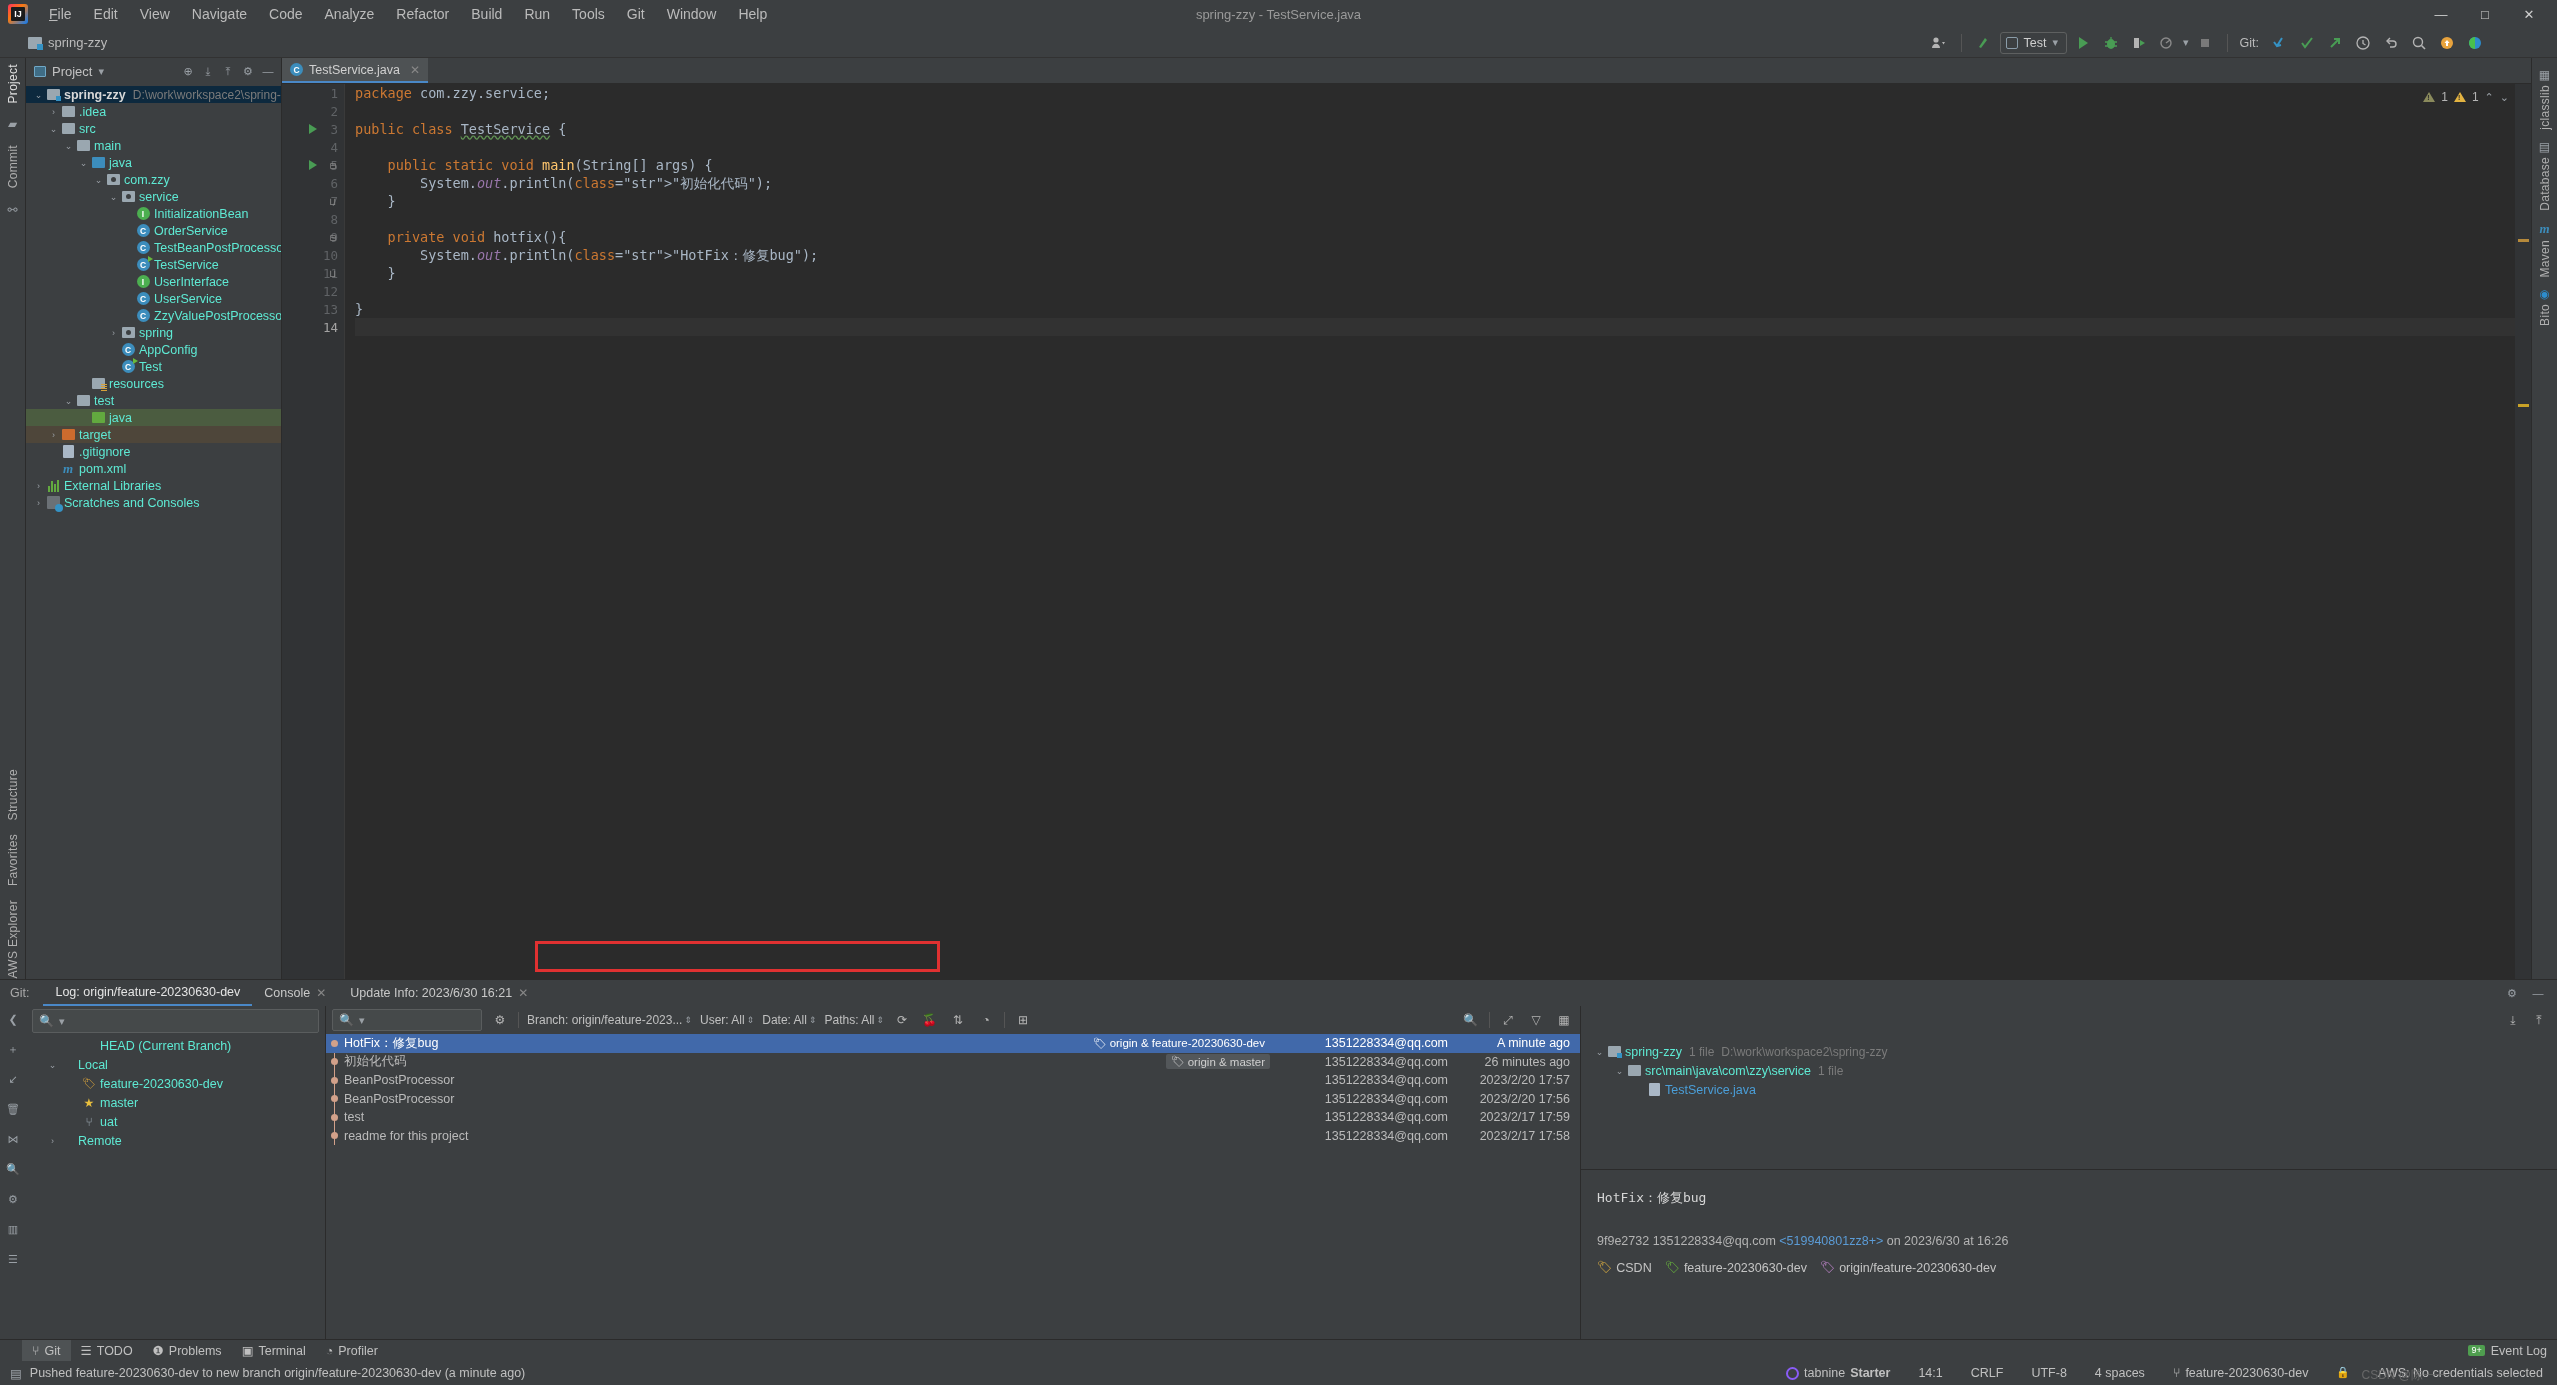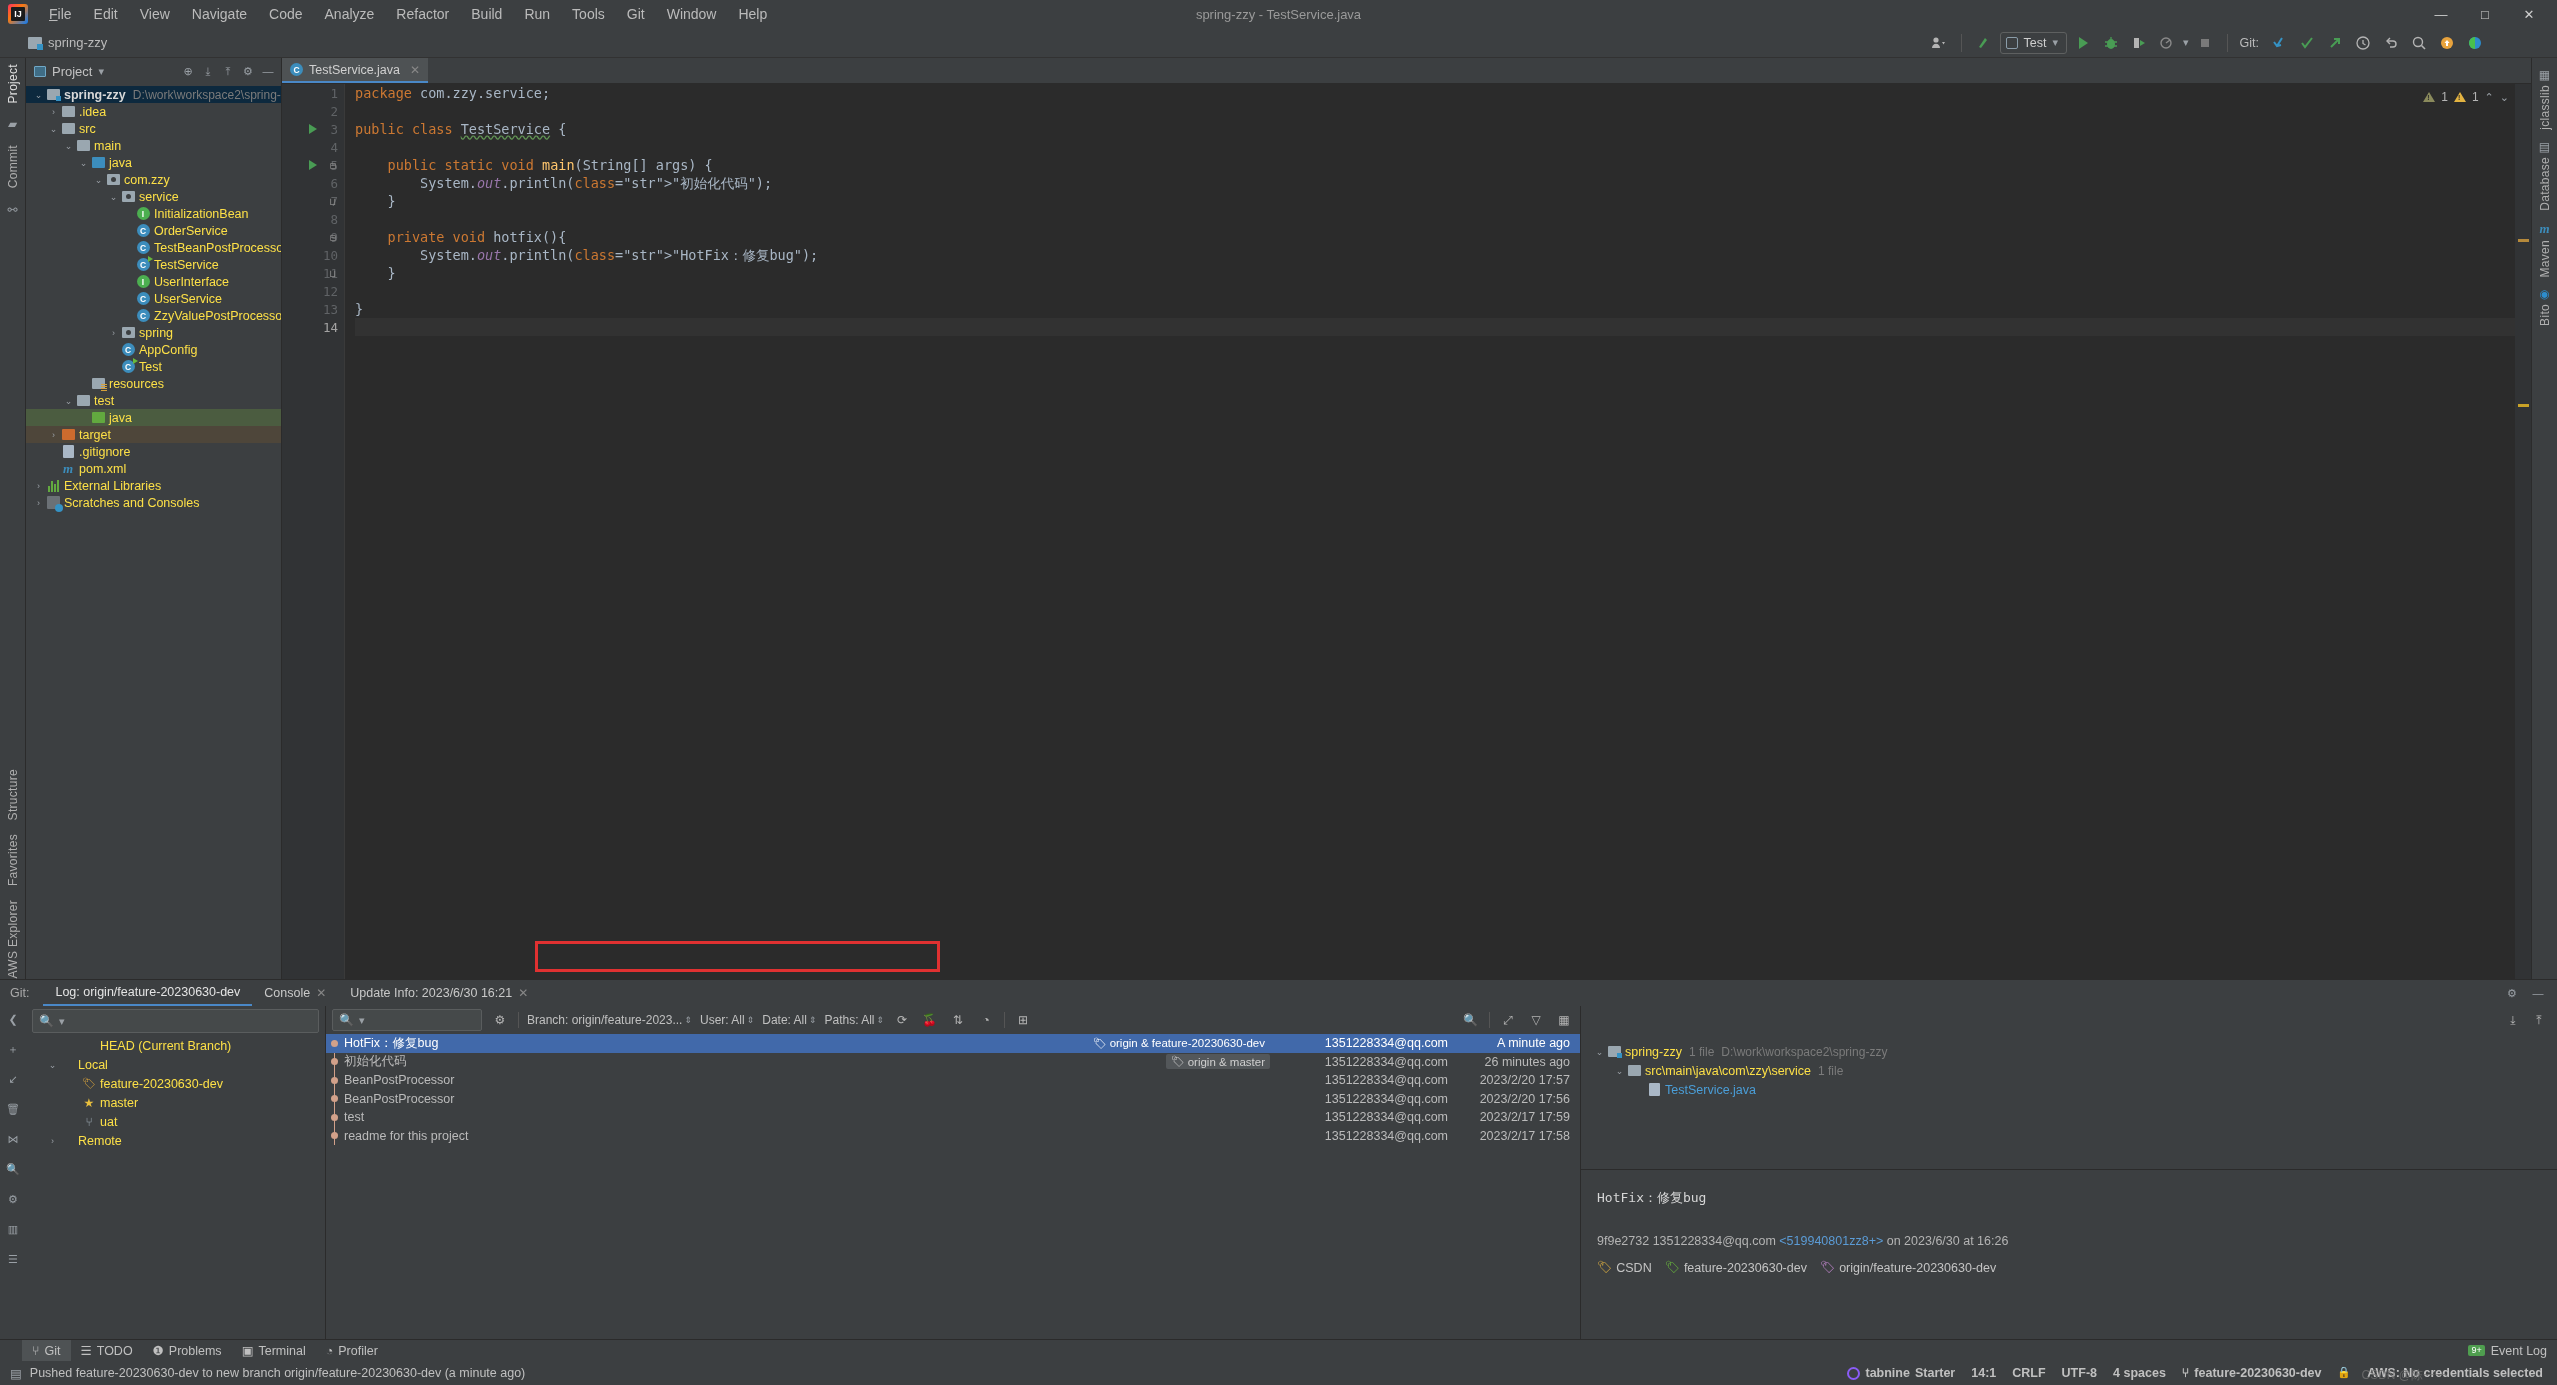--- a/index.html
+++ b/index.html
@@ -81,21 +81,21 @@
   .panelhead .sq{width:12px;height:11px;border:1.5px solid #6fa8c7;background:#3f6d86;border-radius:1px;}
   .ph-right{margin-left:auto;display:flex;align-items:center;gap:2px;}
   .ph-ico{width:18px;height:18px;display:flex;align-items:center;justify-content:center;font-size:11px;color:#9aa0a6;}
   .tree { flex:1 1 auto; overflow:hidden; font-size:12.5px; padding-top:2px; }
   .trow { height:17px; display:flex; align-items:center; white-space:nowrap; cursor:default; padding-right:4px;}
   .trow.sel { background:#0d293e; }
   .trow.greenhl { background:#4b5c40; }
   .trow.brownhl { background:#4e463a; }
   .arrow { width:13px; text-align:center; color:#9aa0a6; font-size:9px; flex:0 0 13px;}
   .ico { width:16px; flex:0 0 16px; display:flex;align-items:center;justify-content:center; margin-right:3px;}
-  .lbl { color:#fde047; }
+  .lbl { color:#5eead4; }
   .lbl.b { font-weight:bold; color:#d8d8d8;}
   .sub { color:#7b7b7b; margin-left:7px; font-size:12px;}
   
   .i-folder{width:13px;height:11px;background:#9aa7b0;border-radius:1px;position:relative;}
   .i-folder.blue{background:#3c8dbc;}
   .i-folder.green{background:#62a93f;}
   .i-folder.orange{background:#cc6b2e;}
   .i-folder.src::after{content:"";position:absolute;right:-1px;bottom:-1px;width:5px;height:5px;background:#3592c4;}
   .i-folder.res::after{content:"";position:absolute;right:-2px;bottom:-2px;width:6px;height:7px;
     background:repeating-linear-gradient(#d6a13b 0 1px,transparent 1px 2px);}
@@ -204,21 +204,21 @@
 
   
   .toolwin { height:22px; flex:0 0 22px; background:#3c3f41; display:flex; align-items:center; gap:0;
              padding-left:22px; font-size:12.5px; color:#c0c0c0; border-top:1px solid #2b2b2b;}
   .tw { display:flex; align-items:center; gap:5px; padding:0 10px; height:22px;}
   .tw.active{background:#4e5254;}
   .tw-right{margin-left:auto;display:flex;align-items:center;gap:6px;padding-right:10px;}
   .badge{background:#4f9e4f;color:#fff;font-size:9px;border-radius:2px;padding:0 3px;line-height:11px;}
   .statusbar { height:24px; flex:0 0 24px; background:#3c3f41; display:flex; align-items:center;
                font-size:12.5px; color:#c0c0c0; padding-left:10px; gap:8px; position:relative;}
-  .sb-right{margin-left:auto;display:flex;gap:16px;padding-right:14px;font-weight:bold;}
+  .sb-right{margin-left:auto;display:flex;gap:28px;padding-right:14px;}
   .sb-item{display:flex;align-items:center;gap:5px;}
   .tabnine-d{width:13px;height:13px;border-radius:50%;border:2px solid #8a5cf6;}
   .watermark{position:absolute;right:110px;bottom:1px;color:#6f6f6f;font-size:12px;opacity:.85;}
   .lock-ico{font-size:11px;color:#a0a0a0;}
   .red-outline{position:absolute;border:3px solid #e03131;pointer-events:none;}
 </style>
 </head>
 <body>
 
 <div class="app">

